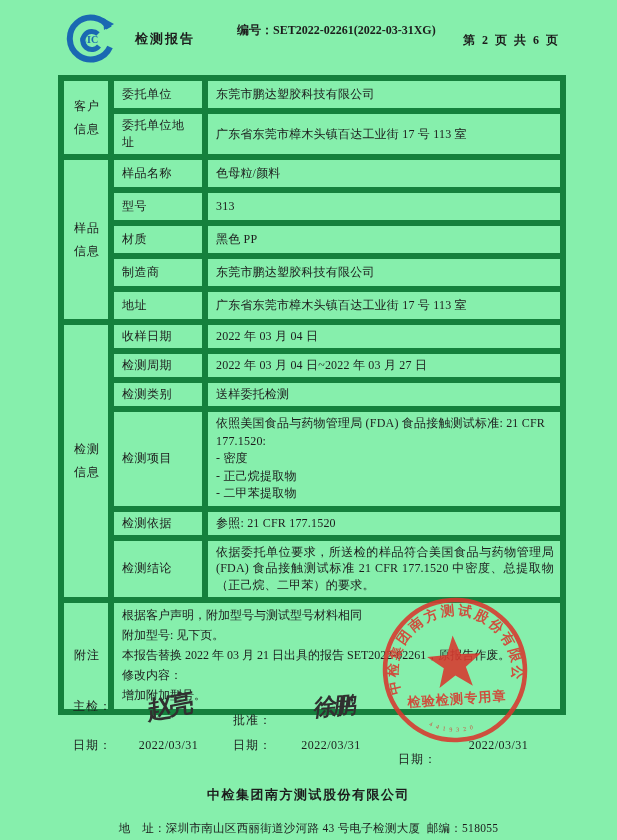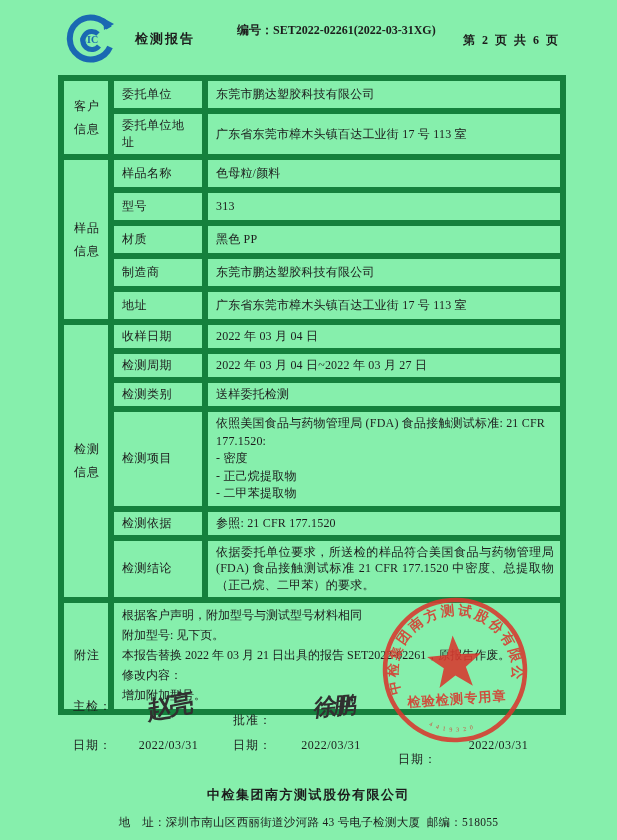--- a/index.html
+++ b/index.html
@@ -37,21 +37,21 @@
   .date-row{position:absolute;left:58px;top:736px;width:502px;display:flex;}
   .date-col{display:flex;align-items:center;height:18px;font-size:12px;}
   .date-col .rlabel{letter-spacing:1px;white-space:nowrap;}
   .date-col .dval{flex:1;text-align:center;letter-spacing:.5px;}
   .c1{width:167px;} .c2{width:165px;} .c3{width:170px;}
   .m1{margin-left:15px;} .m2{margin-left:8px;} .m3{margin-left:8px;margin-top:29px;}
 
   
   .footer{position:absolute;left:0;top:786px;width:617px;text-align:center;}
   .f-company{font-weight:bold;font-size:13px;letter-spacing:1.5px;}
-  .f-line{font-size:11.5px;margin-top:11px;letter-spacing:.3px;}
+  .f-line{font-size:11.5px;margin-top:17px;letter-spacing:.3px;}
   .f-link{color:#0018d8;text-decoration:underline;font-family:"Liberation Mono", monospace;font-size:11px;}
 </style>
 </head>
 <body>
 
 <div class="page">
 
   <div class="hdr">
     <svg class="logo" width="56" height="50" viewBox="0 0 56 50">
       <path d="M47,14 A21,21 0 1 0 48,33" fill="none" stroke="#1a68b2" stroke-width="6"></path>

